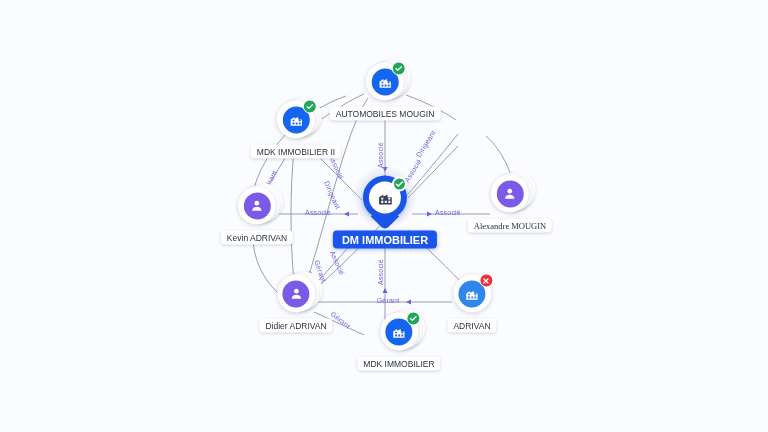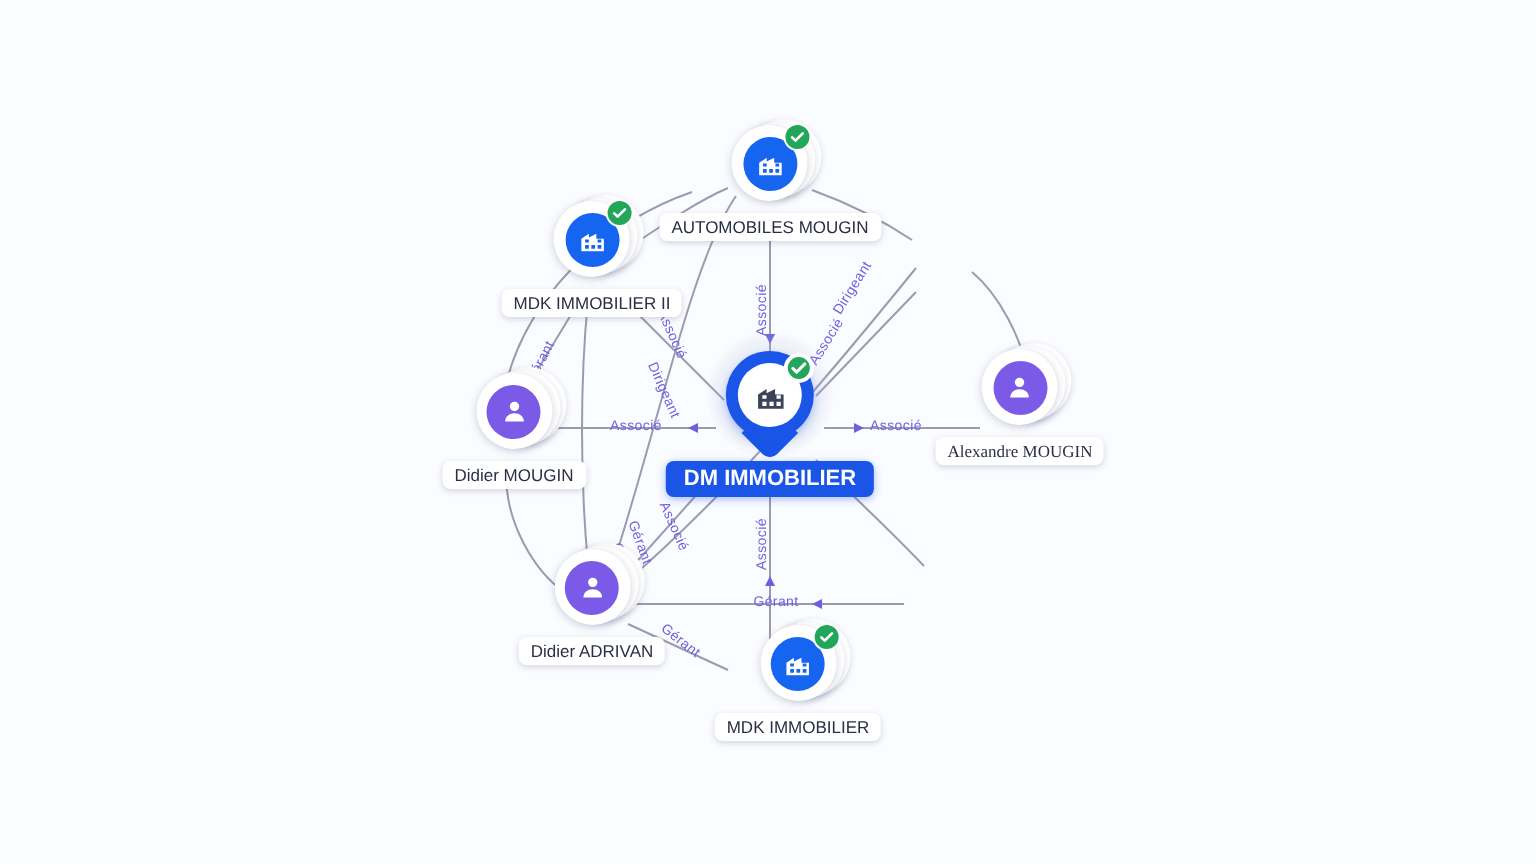--- a/index.html
+++ b/index.html
@@ -326,21 +326,21 @@
       <div class="stack-sheet s2"></div>
       <div class="node-circle">
         <div class="inner-disc person">
           <svg width="14" height="14" viewBox="0 0 24 24" fill="#ffffff" aria-hidden="true">
             <circle cx="12" cy="8" r="4"></circle>
             <path d="M4 21c0-4.4 3.6-7 8-7s8 2.6 8 7z"></path>
           </svg>
         </div>
       </div>
     </div>
-    <div class="node-label">Didier MOUGIN</div>
+    <div class="node-label">Kevin ADRIVAN</div>
   </div>
 
   <div class="node" style="left:510px; top:202px;font-family:Liberation Serif, serif;">
     <div class="node-stack">
       <div class="stack-sheet s1"></div>
       <div class="stack-sheet s2"></div>
       <div class="node-circle">
         <div class="inner-disc person">
           <svg width="14" height="14" viewBox="0 0 24 24" fill="#ffffff" aria-hidden="true">
             <circle cx="12" cy="8" r="4"></circle>
@@ -361,20 +361,37 @@
           <svg width="14" height="14" viewBox="0 0 24 24" fill="#ffffff" aria-hidden="true">
             <circle cx="12" cy="8" r="4"></circle>
             <path d="M4 21c0-4.4 3.6-7 8-7s8 2.6 8 7z"></path>
           </svg>
         </div>
       </div>
     </div>
     <div class="node-label">Didier ADRIVAN</div>
   </div>
 
+  <div class="node" style="left:472px; top:302px;">
+    <div class="node-stack">
+      <div class="node-circle">
+        <div class="inner-disc company-alt">
+          <svg width="15" height="15" viewBox="0 0 24 24" fill="#ffffff" aria-hidden="true">
+            <path d="M3 21V11l6-4v3l6-3v4h6v10H3zm3-2h3v-3H6v3zm5 0h3v-3h-3v3zm5 0h3v-3h-3v3zM6 14h3v-2.5H6V14zm10 0h3v-2.5h-3V14z"></path>
+          </svg>
+        </div>
+        <div class="badge bad">
+          <svg width="7" height="7" viewBox="0 0 24 24" fill="none" stroke="#ffffff" stroke-width="4.5" stroke-linecap="round">
+              <path d="M5 5l14 14M19 5L5 19"></path>
+            </svg>
+        </div>
+      </div>
+    </div>
+    <div class="node-label">ADRIVAN</div>
+  </div>
 
   <div class="node" style="left:399px; top:340px;">
     <div class="node-stack">
       <div class="stack-sheet s1"></div>
       <div class="stack-sheet s2"></div>
       <div class="node-circle">
         <div class="inner-disc company">
           <svg width="15" height="15" viewBox="0 0 24 24" fill="#ffffff" aria-hidden="true">
             <path d="M3 21V11l6-4v3l6-3v4h6v10H3zm3-2h3v-3H6v3zm5 0h3v-3h-3v3zm5 0h3v-3h-3v3zM6 14h3v-2.5H6V14zm10 0h3v-2.5h-3V14z"></path>
           </svg>

